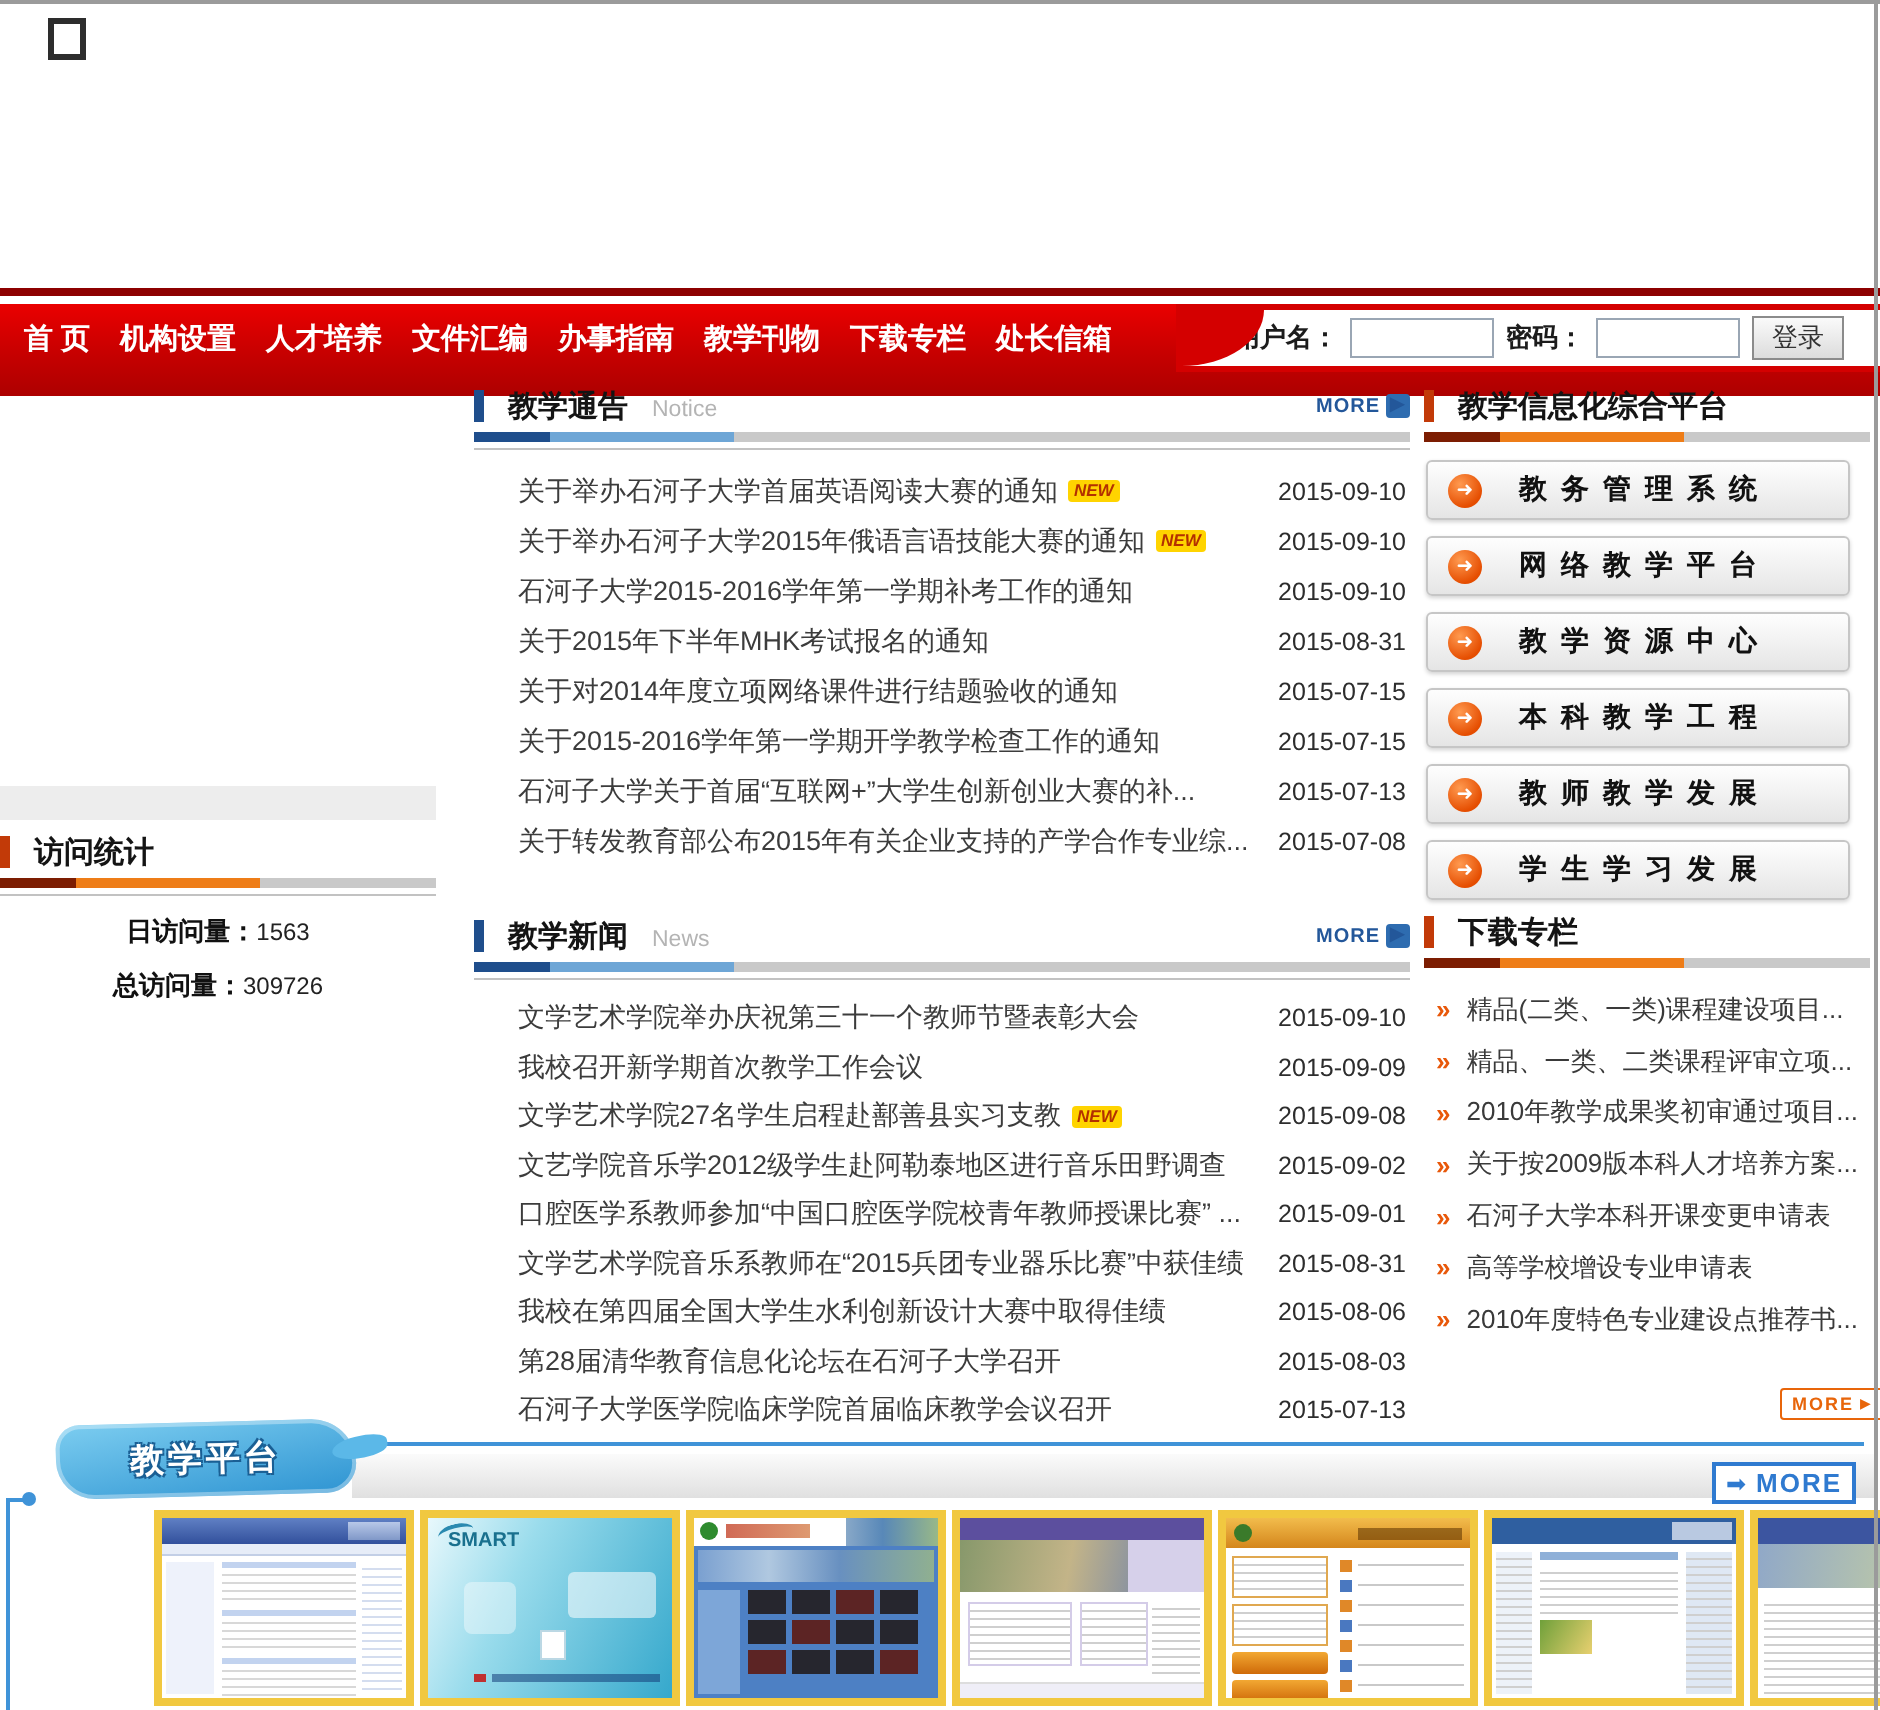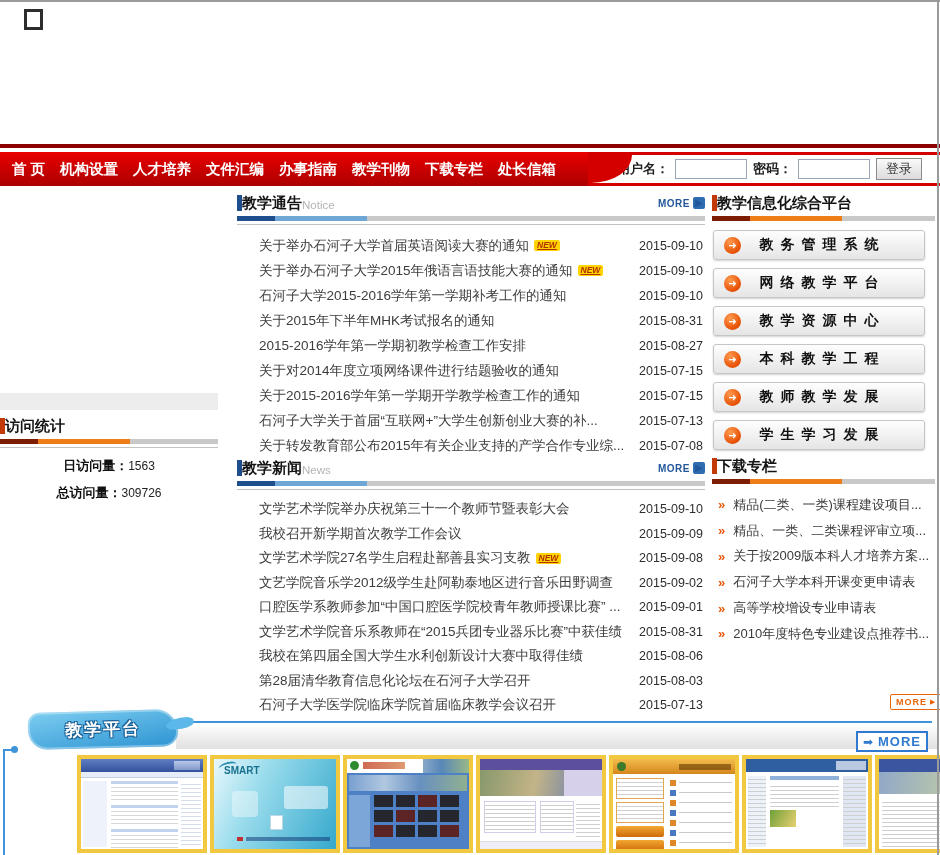--- a/index.html
+++ b/index.html
@@ -9,36 +9,36 @@
 
   
   .border-top{left:0;top:0;width:940px;height:2px;background:#9b9b9b;}
   .border-right{left:937px;top:0;width:2px;height:855px;background:#9b9b9b;z-index:60;}
 
   
   .broken-img{left:24px;top:9px;width:13px;height:15px;border:3px solid #2d2d2d;background:#fff;}
 
   
   .nav-strip{left:0;top:144px;width:940px;height:4px;background:#8d0000;}
-  .navbar{left:0;top:152px;width:940px;height:34px;
+  .navbar{left:0;top:152px;width:940px;height:46px;
           background:linear-gradient(180deg,#ea0000,#c60000 55%,#ad0000);}
   .nav-items{display:flex;align-items:center;height:34px;gap:15px;padding-left:12px;}
   .nav-item{color:#fff;font-weight:700;font-size:14.5px;white-space:nowrap;cursor:pointer;}
   .login-box{left:588px;top:152px;width:352px;height:34px;background:#fff;box-sizing:border-box;
              border-top:3px solid #d40000;border-bottom:3px solid #d40000;
              display:flex;align-items:center;justify-content:flex-end;gap:6px;padding-right:18px;z-index:5;}
   .swoosh{position:absolute;left:0;top:0;width:44px;height:28px;background:#d40000;
           border-bottom-right-radius:44px 30px;}
   .login-label{font-size:13px;font-weight:700;color:#1c1c1c;white-space:nowrap;}
   .login-input{width:66px;height:18px;border:1px solid #9aa6b4;font-size:12px;padding:0 2px;}
   .login-btn{width:46px;height:22px;border:1px solid #8b8b8b;background:linear-gradient(#fafafa,#dcdcdc);
              font-size:13px;color:#333;cursor:pointer;}
 
   
-  .sec-head{display:flex;align-items:center;gap:0;height:22px;}
+  .sec-head{display:flex;align-items:center;gap:12px;height:22px;}
   .marker{width:5px;height:16px;}
   .blue .marker{background:#1f4e8c;}
   .orange .marker{background:#c23a08;}
   .sec-title{font-size:15px;font-weight:700;color:#141414;white-space:nowrap;}
   .sec-sub{font-size:11.5px;color:#b4b4b4;position:relative;top:2px;}
   .sec-more{margin-left:auto;display:flex;align-items:center;gap:3px;cursor:pointer;}
   .sec-more span{font-size:10px;font-weight:700;color:#23579a;letter-spacing:.5px;}
   .more-ico{width:12px;height:12px;border-radius:2px;background:#2e6cb0;color:#fff;
             font-size:7px;line-height:12px;text-align:center;}
   .more-ico::before{content:"▶";}
@@ -50,21 +50,21 @@
 
   
   .row{display:flex;align-items:center;padding-left:22px;font-size:13.5px;color:#3c3c3c;text-align:center;}
   .notice-list{margin-top:8px;}
   .notice-list .row{height:25px;}
   .news-list{margin-top:7px;}
   .news-list .row{height:24.5px;}
   .row .txt{white-space:nowrap;overflow:hidden;cursor:pointer;}
   .row .date{margin-left:auto;font-size:12.5px;color:#2d2d2d;padding-right:2px;white-space:nowrap;}
   .badge-new{margin-left:5px;background:#ffd400;color:#b33000;font-size:8.5px;font-weight:700;
-             font-style:italic;padding:1px 3px;border-radius:2px;line-height:1;text-decoration:underline;}
+             font-style:italic;padding:1px 3px;border-radius:2px;line-height:1;}
   .col-center{left:237px;width:468px;}
   .col-right{left:712px;width:223px;}
 
   
   .placeholder-bar{left:0;top:393px;width:218px;height:17px;background:#ededed;}
   .stats-sec{left:0;top:415px;width:218px;}
   .stat-line{text-align:center;margin-top:9px;font-size:13px;font-weight:700;color:#111;}
   .stat-line b{font-weight:700;}
   .stat-val{font-weight:400;font-size:12px;color:#222;}
 
@@ -268,24 +268,20 @@
       </div>
       <div class="row">
         <span class="txt">石河子大学2015-2016学年第一学期补考工作的通知</span>
         <span class="date">2015-09-10</span>
       </div>
       <div class="row">
         <span class="txt">关于2015年下半年MHK考试报名的通知</span>
         <span class="date">2015-08-31</span>
       </div>
       <div class="row">
-        <span class="txt">2015-2016学年第一学期初教学检查工作安排</span>
-        <span class="date">2015-08-27</span>
-      </div>
-      <div class="row">
         <span class="txt">关于对2014年度立项网络课件进行结题验收的通知</span>
         <span class="date">2015-07-15</span>
       </div>
       <div class="row">
         <span class="txt">关于2015-2016学年第一学期开学教学检查工作的通知</span>
         <span class="date">2015-07-15</span>
       </div>
       <div class="row">
         <span class="txt">石河子大学关于首届“互联网+”大学生创新创业大赛的补...</span>
         <span class="date">2015-07-13</span>
@@ -406,20 +402,24 @@
       <div class="dl-row">
           <span class="dl-bullet"></span>
           <span class="dl-text">精品(二类、一类)课程建设项目...</span>
         </div>
       <div class="dl-row">
           <span class="dl-bullet"></span>
           <span class="dl-text">精品、一类、二类课程评审立项...</span>
         </div>
       <div class="dl-row">
           <span class="dl-bullet"></span>
+          <span class="dl-text">2010年教学成果奖初审通过项目...</span>
+        </div>
+      <div class="dl-row">
+          <span class="dl-bullet"></span>
           <span class="dl-text">关于按2009版本科人才培养方案...</span>
         </div>
       <div class="dl-row">
           <span class="dl-bullet"></span>
           <span class="dl-text">石河子大学本科开课变更申请表</span>
         </div>
       <div class="dl-row">
           <span class="dl-bullet"></span>
           <span class="dl-text">高等学校增设专业申请表</span>
         </div>

